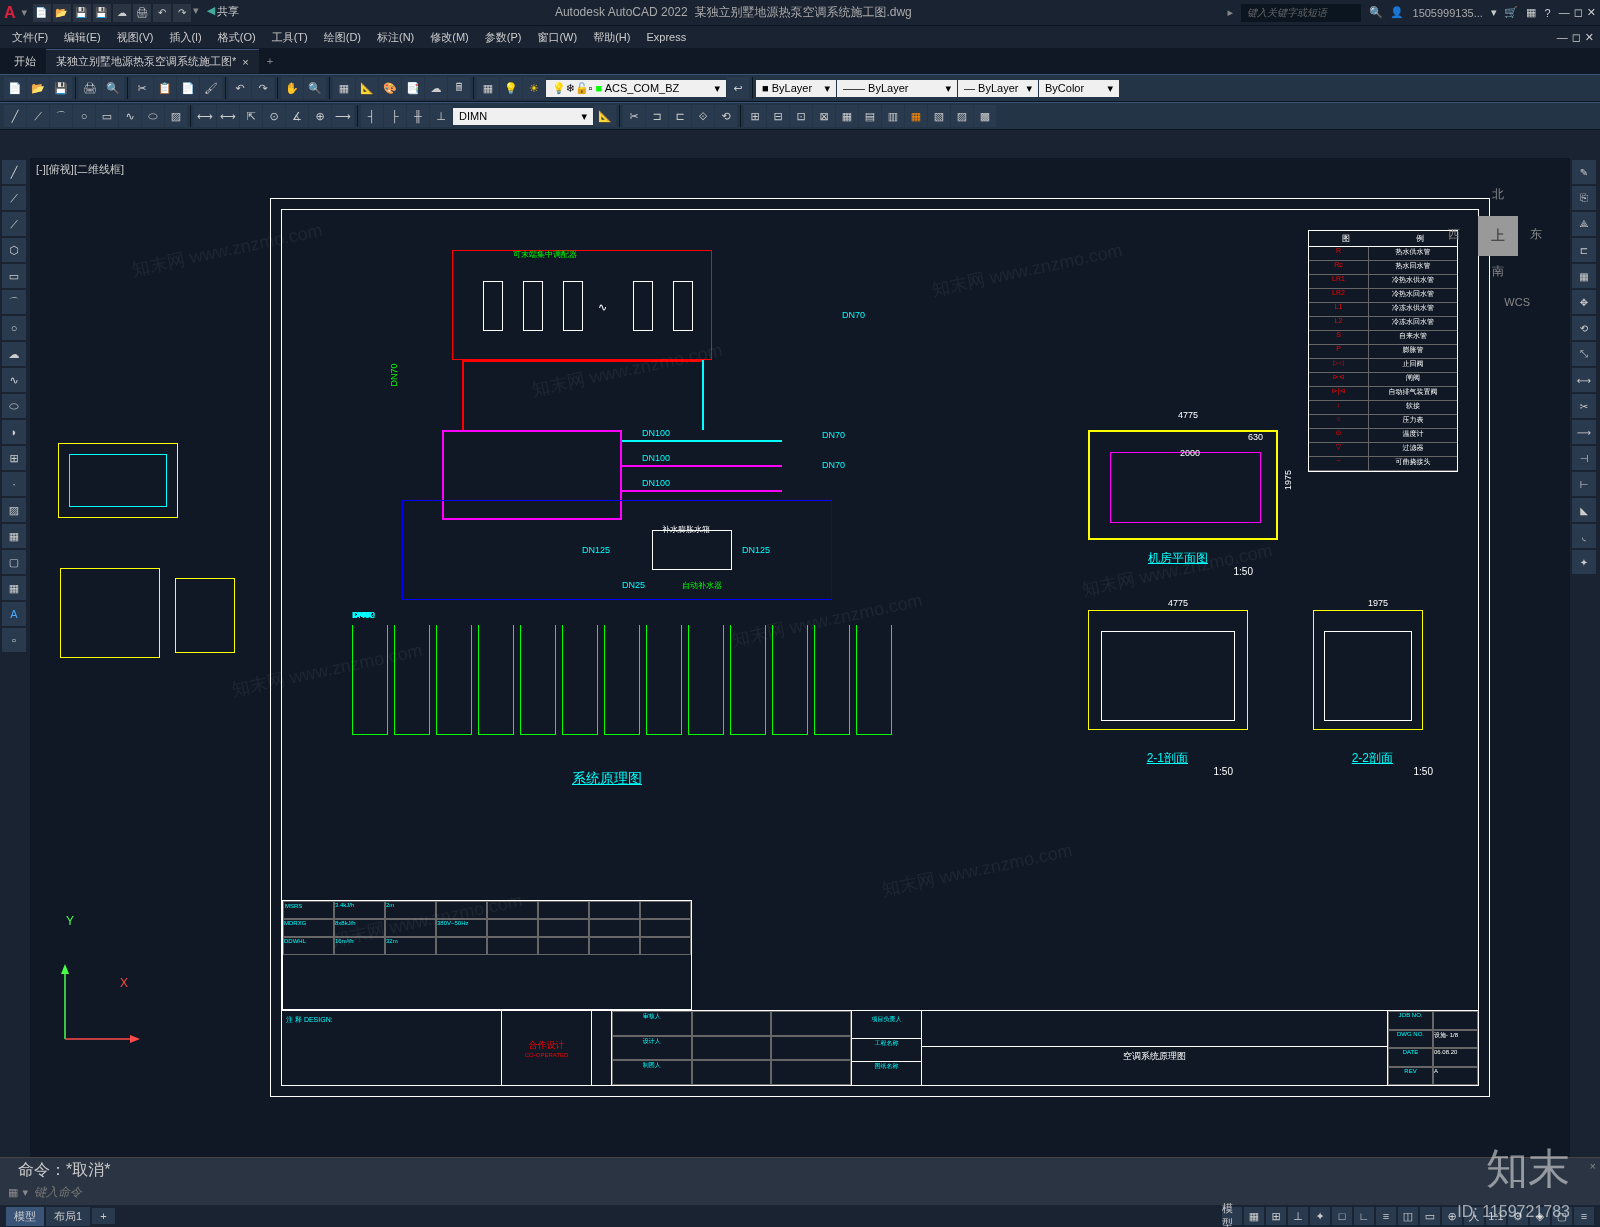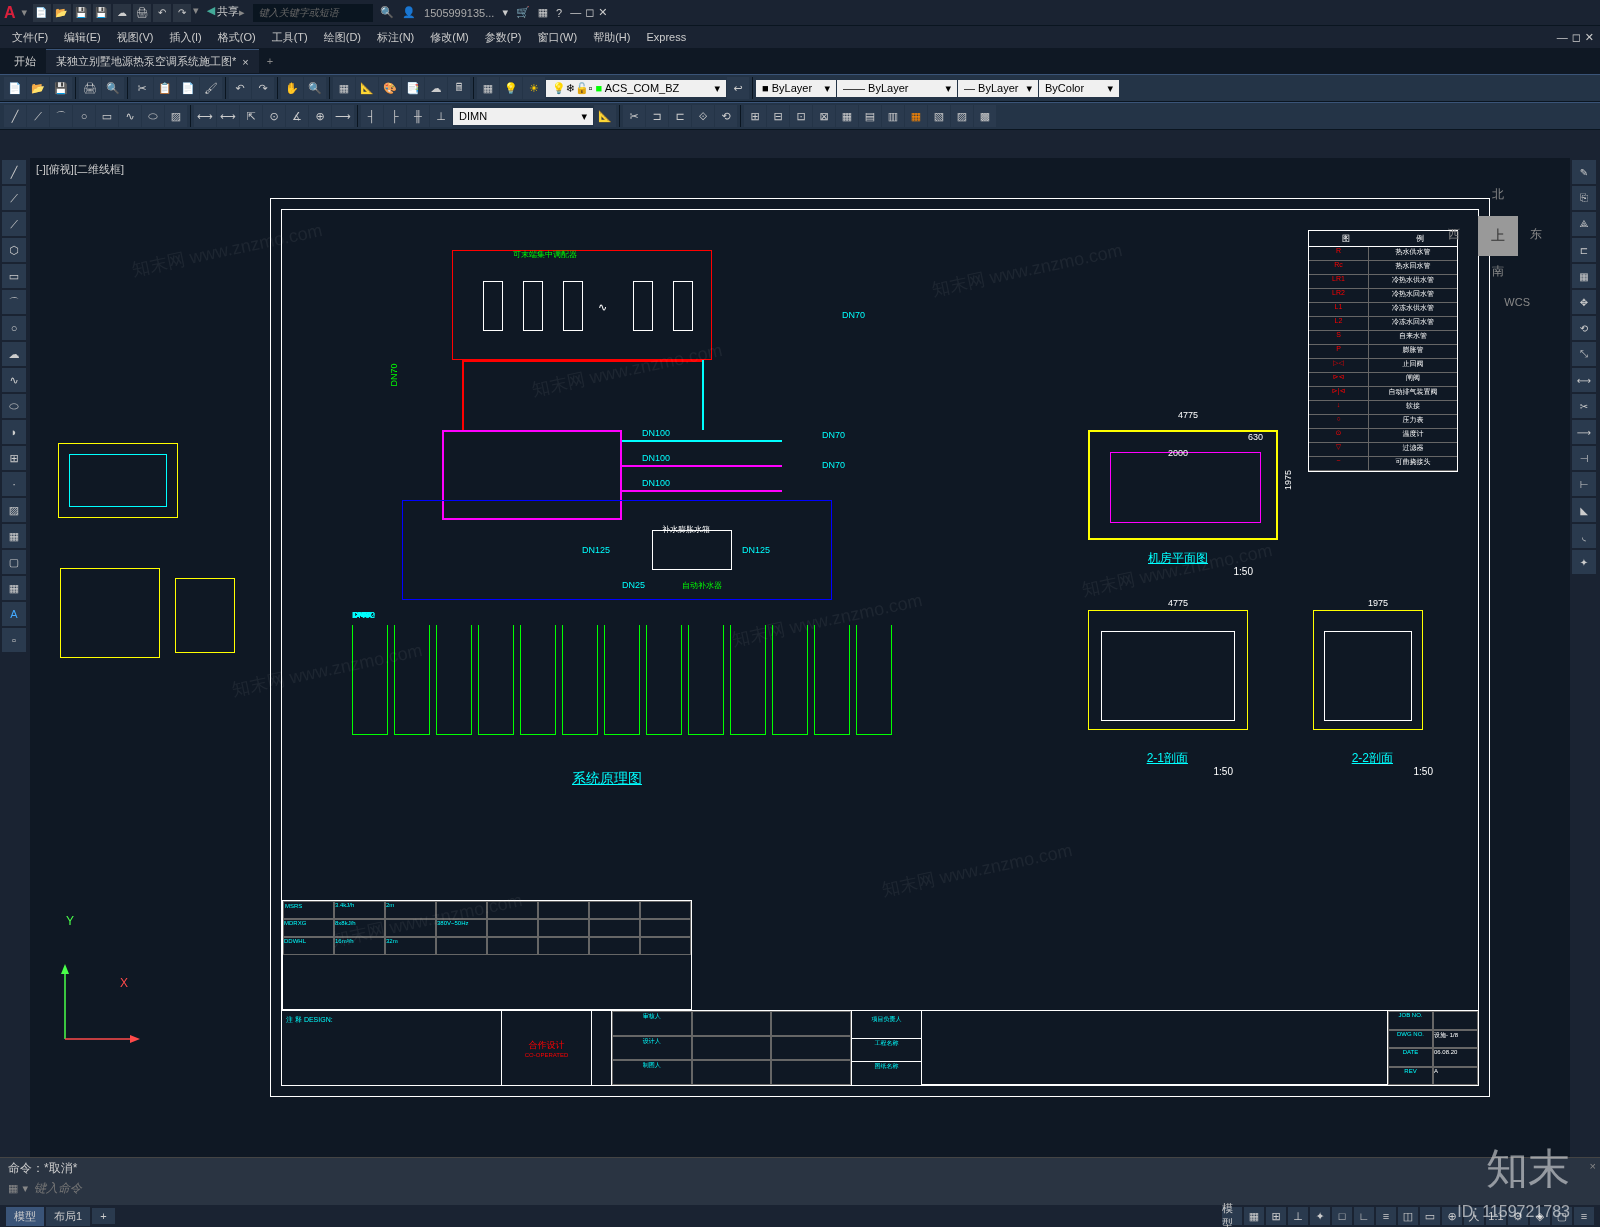--- a/index.html
+++ b/index.html
@@ -62,21 +62,21 @@
 
 .legend { position: absolute; right: 20px; top: 20px; width: 150px; border: 1px solid #fff; font-size: 8px; }
 .legend .lh { display: flex; border-bottom: 1px solid #fff; }
 .legend .lh div { flex: 1; text-align: center; padding: 2px; color: #fff; }
 .legend .lr { display: flex; border-bottom: 1px solid #666; height: 14px; }
 .legend .lr .sym { width: 60px; border-right: 1px solid #666; text-align: center; color: #f00; font-size: 7px; }
 .legend .lr .desc { flex: 1; text-align: center; color: #fff; font-size: 7px; }
 
 
 .cmdarea { position: absolute; left: 0; right: 0; bottom: 22px; height: 48px; background: #2a3442; border-top: 1px solid #444; }
-.cmdhistory { padding: 2px 8px; color: #ccc; font-size: 12px; }
+.cmdhistory { padding: 2px 18px; color: #ccc; font-size: 16px; }
 .cmdline { display: flex; align-items: center; padding: 2px 8px; background: #2a3442; }
 .cmdline .prompt { color: #888; margin-right: 6px; display: flex; align-items: center; gap: 4px; }
 .cmdline input { flex: 1; background: transparent; border: none; color: #ccc; font-style: italic; font-size: 12px; outline: none; }
 
 
 .statusbar { position: absolute; left: 0; right: 0; bottom: 0; height: 22px; background: #1a2332; display: flex; align-items: center; padding: 0 6px; font-size: 11px; }
 .statusbar .stab { padding: 2px 8px; background: #2a3a4e; margin-right: 2px; cursor: pointer; }
 .statusbar .right { margin-left: auto; display: flex; gap: 2px; }
 .statusbar .sb { width: 20px; height: 18px; background: #2a3a4e; display: flex; align-items: center; justify-content: center; }
 
@@ -112,20 +112,23 @@
     <div class="qb">📂</div>
     <div class="qb">💾</div>
     <div class="qb">💾</div>
     <div class="qb">☁</div>
     <div class="qb">🖨</div>
     <div class="qb">↶</div>
     <div class="qb">↷</div>
     <span style="color:#888">▾</span>
     <span style="color:#4a9;margin-left:6px">◀</span>
     <span>共享</span>
+  </div>
+  <div class="center">
+    <span>Autodesk AutoCAD 2022</span>&nbsp;&nbsp;<span>某独立别墅地源热泵空调系统施工图.dwg</span>
   </div>
   <div class="right">
     <span style="color:#888">▸</span>
     <div class="search">键入关键字或短语</div>
     <span style="color:#888">🔍</span>
     <span>👤</span>
     <span class="user">1505999135...</span>
     <span>▾</span>
     <span>🛒</span>
     <span>▦</span>
@@ -476,21 +479,21 @@
           </div>
       </div>
 
       <div class="dtitle" style="left:290px;top:560px;font-size:14px">系统原理图</div>
 
       <div class="secbox" style="right:200px;top:220px;width:190px;height:110px;border-color:#ff0;border-width:2px">
         <div style="position:absolute;left:20px;top:20px;right:15px;bottom:15px;border:1px solid #f0f"></div>
       </div>
       <div class="schemtext wh" style="right:280px;top:200px">4775</div>
       <div class="schemtext wh" style="right:180px;top:265px;transform:rotate(-90deg)">1975</div>
-      <div class="schemtext wh" style="right:290px;top:238px">2000</div>
+      <div class="schemtext wh" style="right:278px;top:238px">2000</div>
       <div class="schemtext wh" style="right:215px;top:222px">630</div>
       <div class="dtitle" style="right:270px;top:340px">机房平面图</div>
       <div class="dscale" style="right:225px;top:356px">1:50</div>
 
       <div class="secbox" style="right:230px;top:400px;width:160px;height:120px;border-color:#ff0">
         <div style="position:absolute;left:12px;top:20px;right:12px;bottom:8px;border:1px solid #fff"></div>
       </div>
       <div class="schemtext wh" style="right:290px;top:388px">4775</div>
       <div class="dtitle" style="right:290px;top:540px">2-1剖面</div>
       <div class="dscale" style="right:245px;top:556px">1:50</div>
@@ -551,20 +554,21 @@
           <div style="border:1px solid #666"></div>
             <div style="border:1px solid #666"></div>
         </div>
         <div style="width:70px;border-right:1px solid #fff;display:flex;flex-direction:column">
           <div style="flex:1;border-bottom:1px solid #fff;font-size:6px;color:#0ff;text-align:center;padding-top:4px">项目负责人</div>
           <div style="flex:1;border-bottom:1px solid #fff;font-size:6px;color:#0ff;text-align:center">工程名称</div>
           <div style="flex:1;font-size:6px;color:#0ff;text-align:center">图纸名称</div>
         </div>
         <div style="flex:1;border-right:1px solid #fff;display:flex;flex-direction:column">
           <div style="flex:1;border-bottom:1px solid #fff"></div>
+          <div style="flex:1;font-size:9px;color:#fff;text-align:center;padding-top:3px">空调系统原理图</div>
         </div>
         <div style="width:90px;display:grid;grid-template-rows:repeat(4,1fr);grid-template-columns:1fr 1fr">
           <div style="border:1px solid #666;font-size:6px;color:#0ff;text-align:center">JOB NO.</div>
             <div style="border:1px solid #666"></div>
           <div style="border:1px solid #666;font-size:6px;color:#0ff;text-align:center">DWG NO.</div>
             <div style="border:1px solid #666;font-size:6px;color:#fff">设施- 1/8</div>
           <div style="border:1px solid #666;font-size:6px;color:#0ff;text-align:center">DATE</div>
             <div style="border:1px solid #666;font-size:6px;color:#fff">06.08.20</div>
           <div style="border:1px solid #666;font-size:6px;color:#0ff;text-align:center">REV</div>
             <div style="border:1px solid #666;font-size:6px;color:#fff">A</div>

